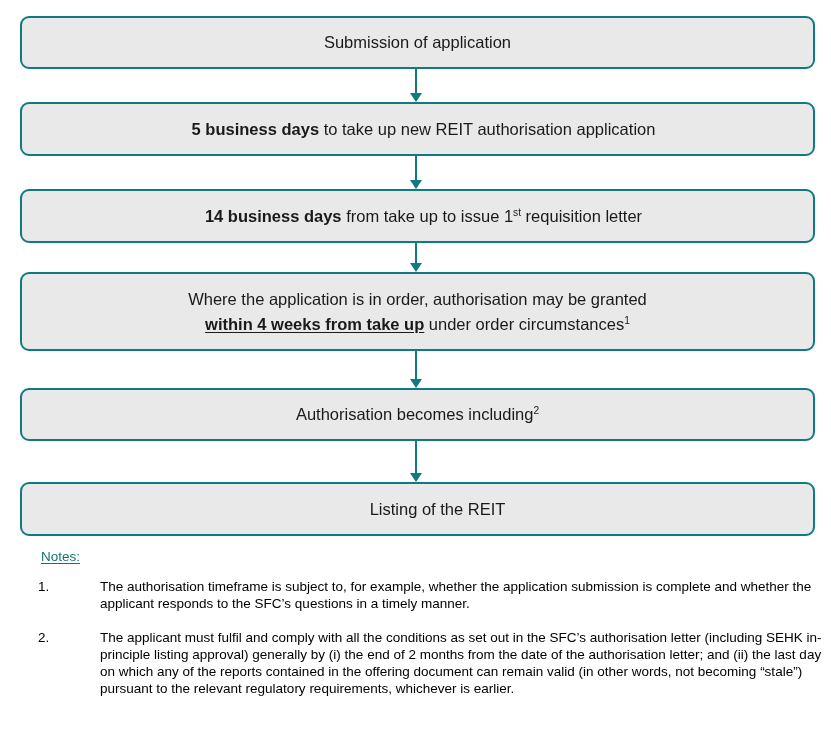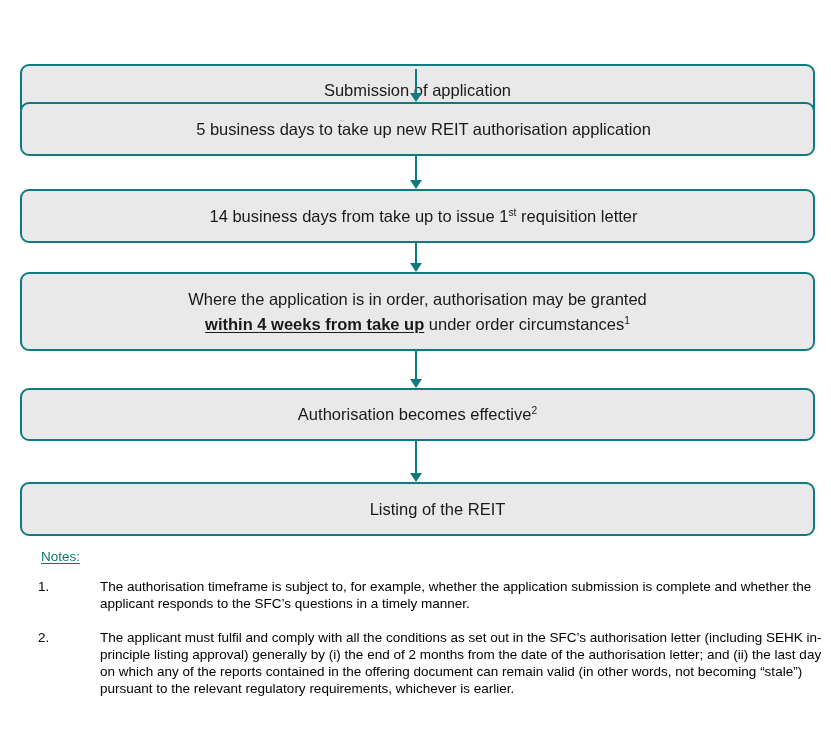--- a/index.html
+++ b/index.html
@@ -37,36 +37,36 @@
     justify-content: center;
     text-align: center;
   }
   .flow-box .box-text {
     font-size: 16.5px;
     line-height: 25px;
     color: #1a1a1a;
     padding: 0 14px;
   }
   .flow-box .box-text b {
-    font-weight: normal;
+    font-weight: bold;
     margin-left: 12px;
   }
   .flow-box .box-text u.bu {
     font-weight: bold;
     text-decoration: underline;
     text-underline-offset: 2px;
   }
   sup {
     font-size: 0.62em;
     vertical-align: super;
     line-height: 0;
   }
 
   
-  #box-1 { top: 16px;  height: 53px; margin-top: 48px; }
+  #box-1 { top: 16px;  height: 53px; }
   #box-2 { top: 102px; height: 54px; }
   #box-3 { top: 189px; height: 54px; align-items: center; }
   #box-4 { top: 272px; height: 79px; }
   #box-5 { top: 388px; height: 53px; }
   #box-6 { top: 482px; height: 54px; padding-left: 40px; }
 
   
   .connector {
     position: absolute;
     left: 409px;
@@ -175,21 +175,21 @@
   <div class="flow-box" id="box-4">
     <span class="box-text"><span>Where the application is in order, authorisation may be granted</span><br><u class="bu">within 4 weeks from take up</u><span> under order circumstances</span><sup>1</sup></span>
   </div>
 
   <div class="connector" id="arrow-4">
     <div class="stem"></div>
     <div class="head"></div>
   </div>
 
   <div class="flow-box" id="box-5">
-    <span class="box-text"><span>Authorisation becomes effective</span><sup>2</sup></span>
+    <span class="box-text"><span>Authorisation becomes including</span><sup>2</sup></span>
   </div>
 
   <div class="connector" id="arrow-5">
     <div class="stem"></div>
     <div class="head"></div>
   </div>
 
   <div class="flow-box" id="box-6">
     <span class="box-text"><span>Listing of the REIT</span></span>
   </div>

